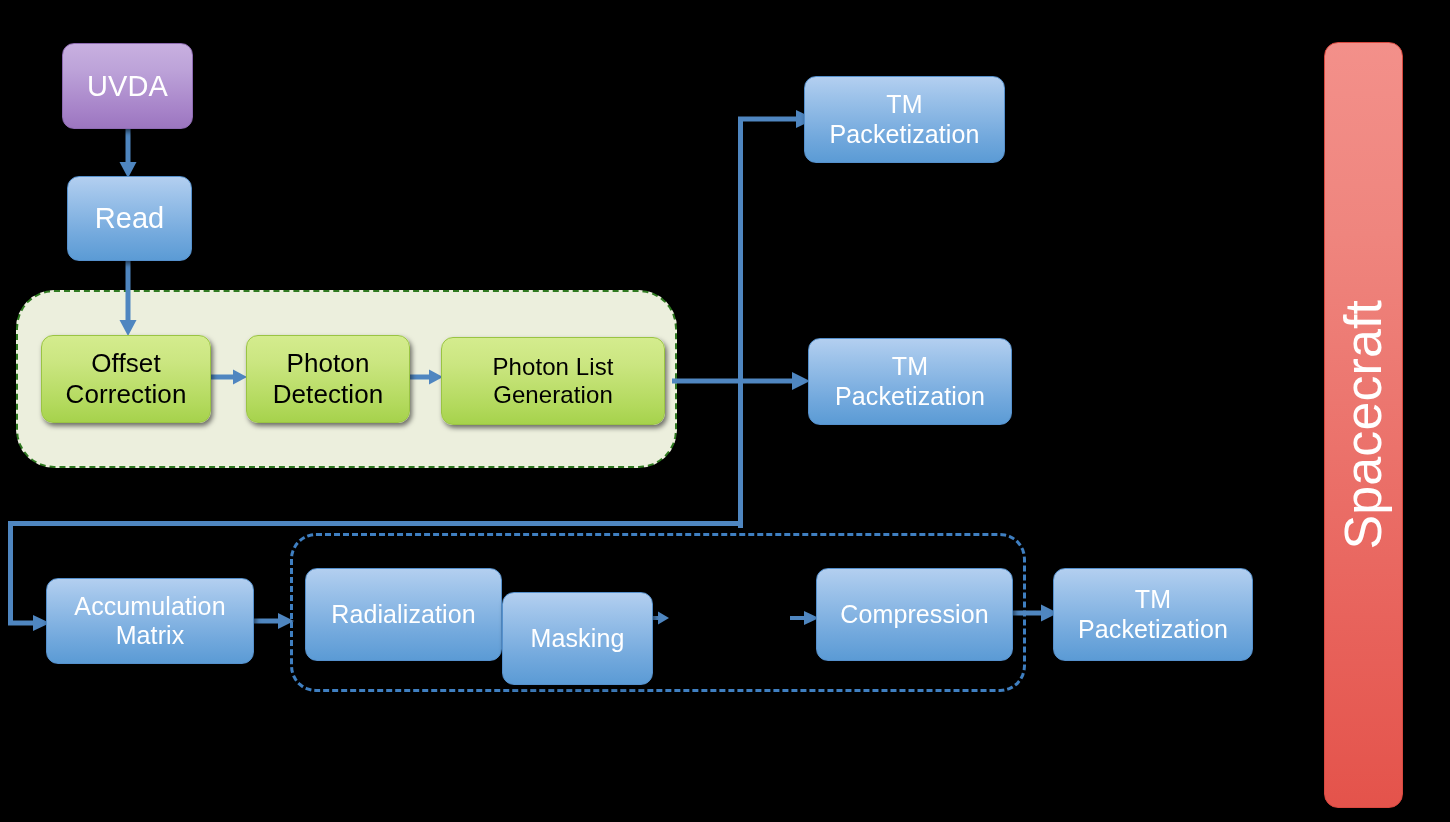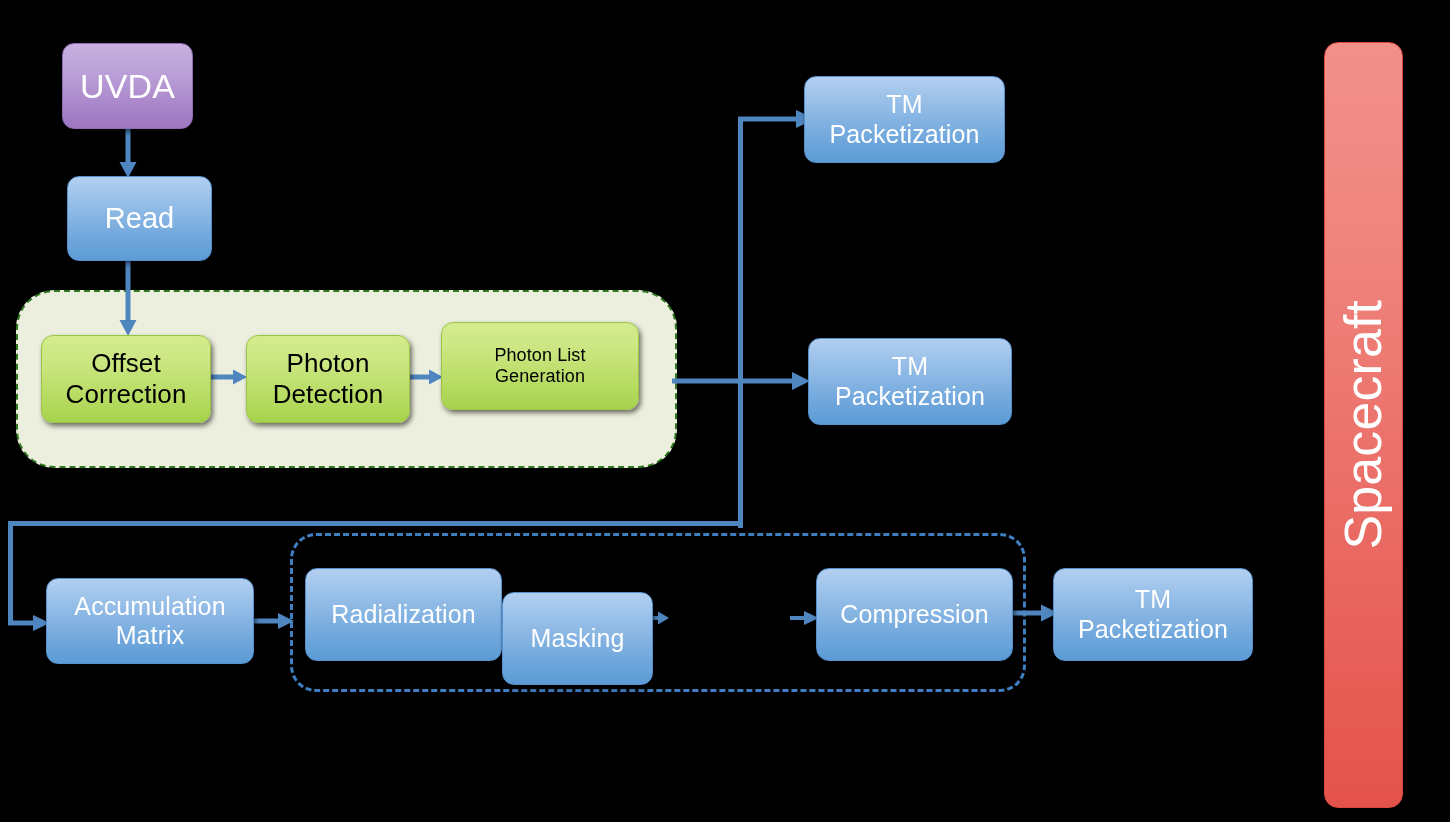--- a/index.html
+++ b/index.html
@@ -165,48 +165,48 @@
   <svg class="arrow-svg" style="left:790px; top:608px; width:30px; height:20px;" viewBox="0 0 30 20">
     <line x1="0" y1="10" x2="18" y2="10" stroke="#4f86c0" stroke-width="4"></line>
     <path d="M 14 3 L 29 10 L 14 17 Z" fill="#4f86c0"></path>
   </svg>
 
   <svg class="arrow-svg" style="left:1012px; top:602px; width:48px; height:22px;" viewBox="0 0 48 22">
     <line x1="0" y1="11" x2="34" y2="11" stroke="#4f86c0" stroke-width="5"></line>
     <path d="M 29 2.5 L 46 11 L 29 19.5 Z" fill="#4f86c0"></path>
   </svg>
 
-  <div class="node purple" style="left:62px; top:43px; width:131px; height:86px; font-size:34px;">UVDA</div>
-
-  <div class="node blue" style="left:67px; top:176px; width:145px; height:85px; font-size:29px;">Read</div>
+  <div class="node purple" style="left:62px; top:43px; width:131px; height:86px; font-size:29px;">UVDA</div>
+
+  <div class="node blue" style="left:67px; top:176px; width:125px; height:85px; font-size:29px;">Read</div>
 
   <div class="node green" style="left:41px; top:335px; width:170px; height:88px; font-size:26px;">Offset
 Correction</div>
 
   <div class="node green" style="left:246px; top:335px; width:164px; height:88px; font-size:26px;">Photon
 Detection</div>
 
-  <div class="node green" style="left:441px; top:322px; width:198px; height:88px; font-size:18px;">Photon List
+  <div class="node green" style="left:441px; top:337px; width:224px; height:88px; font-size:24px;">Photon List
 Generation</div>
 
   <div class="node blue" style="left:804px; top:76px; width:201px; height:87px; font-size:25px;">TM
 Packetization</div>
 
   <div class="node blue" style="left:808px; top:338px; width:204px; height:87px; font-size:25px;">TM
 Packetization</div>
 
   <div class="node blue" style="left:46px; top:578px; width:208px; height:86px; font-size:25px;">Accumulation
 Matrix</div>
 
   <div class="node blue" style="left:293px; top:568px; width:197px; height:93px; font-size:25px;margin-left:12px;">Radialization</div>
 
   <div class="node blue" style="left:502px; top:592px; width:151px; height:93px; font-size:25px;">Masking</div>
 
 
-  <div class="node blue" style="left:816px; top:568px; width:197px; height:93px; font-size:25px;border-radius:13px;">Compression</div>
+  <div class="node blue" style="left:816px; top:568px; width:197px; height:93px; font-size:25px;">Compression</div>
 
   <div class="node blue" style="left:1053px; top:568px; width:200px; height:93px; font-size:25px;">TM
 Packetization</div>
 
   <div class="node red" style="left:1324px; top:42px; width:79px; height:766px; border-radius:14px;">
     <span class="vert-label" style="font-size:52px; transform:rotate(-90deg);">Spacecraft</span>
   </div>
 
 </div>
 

